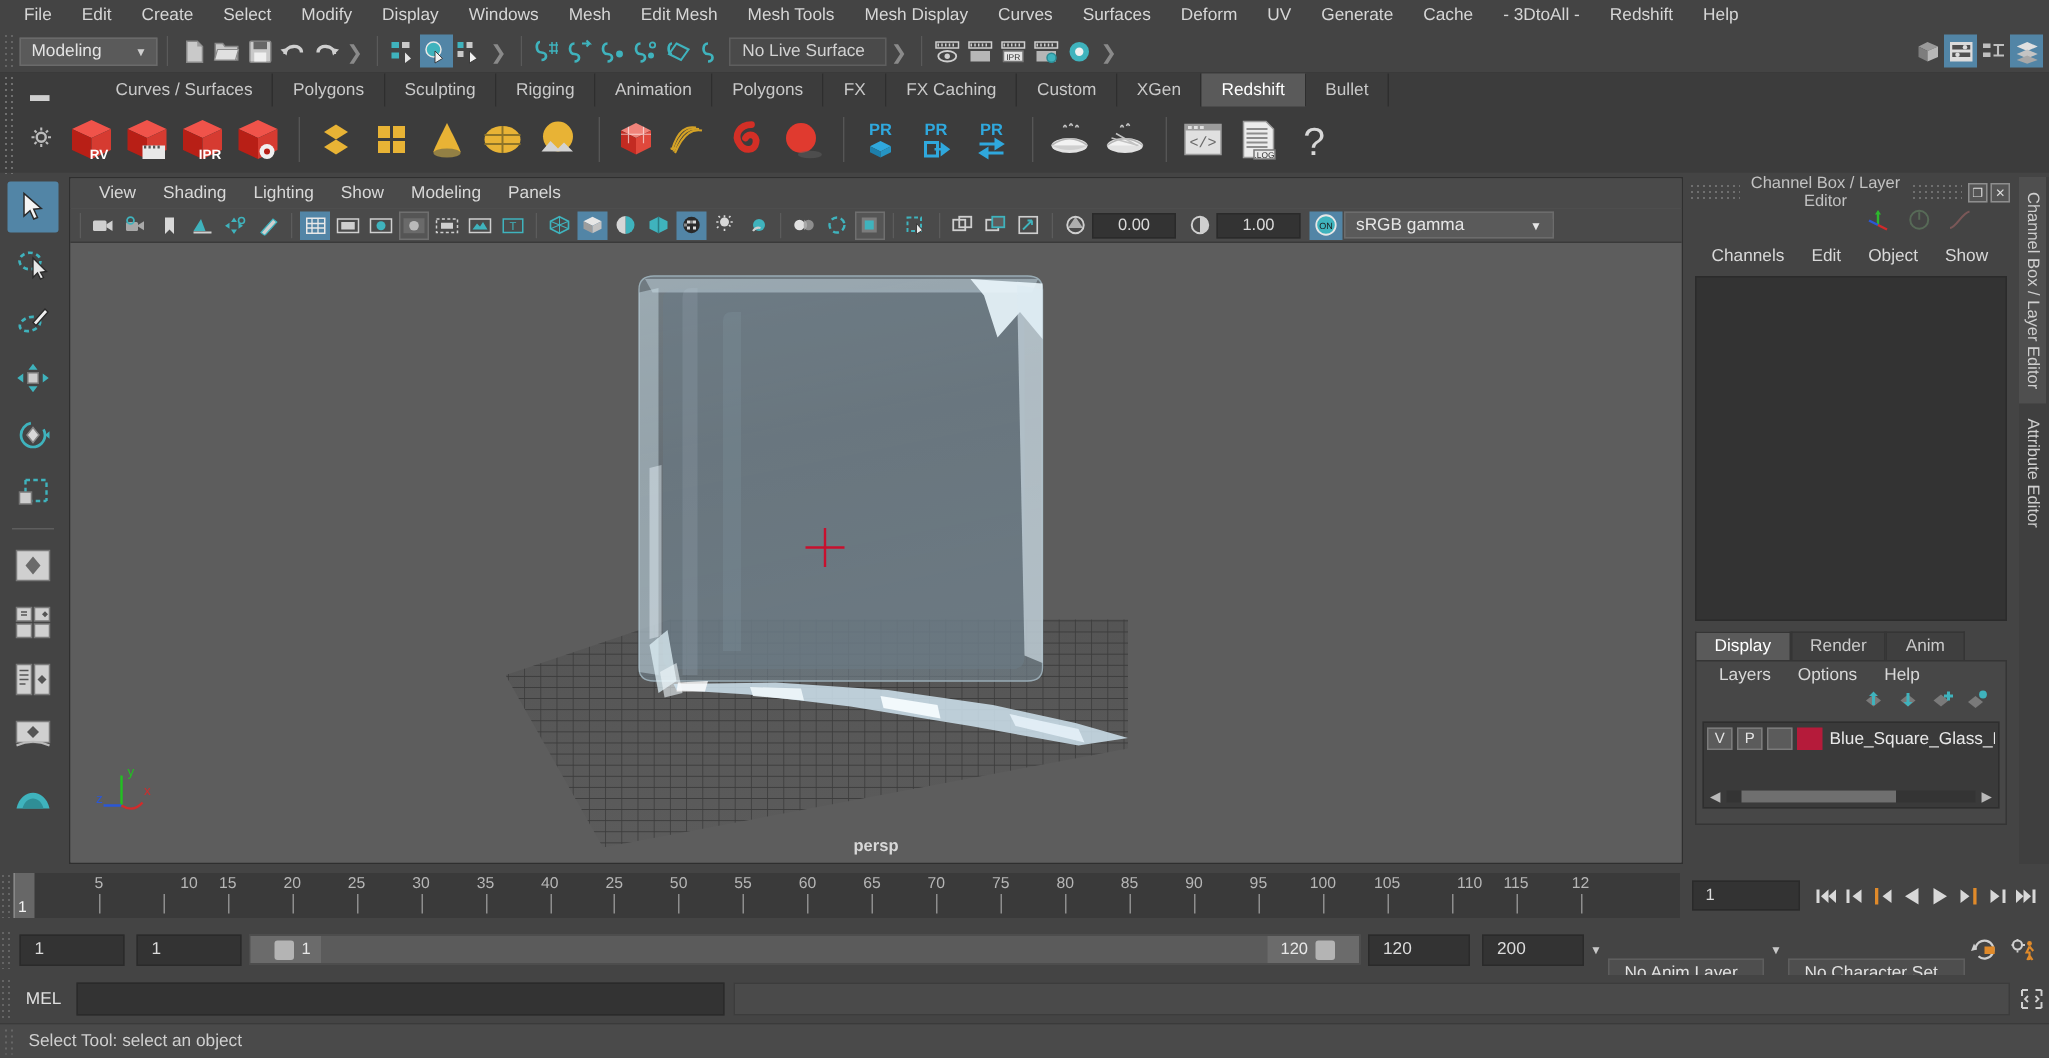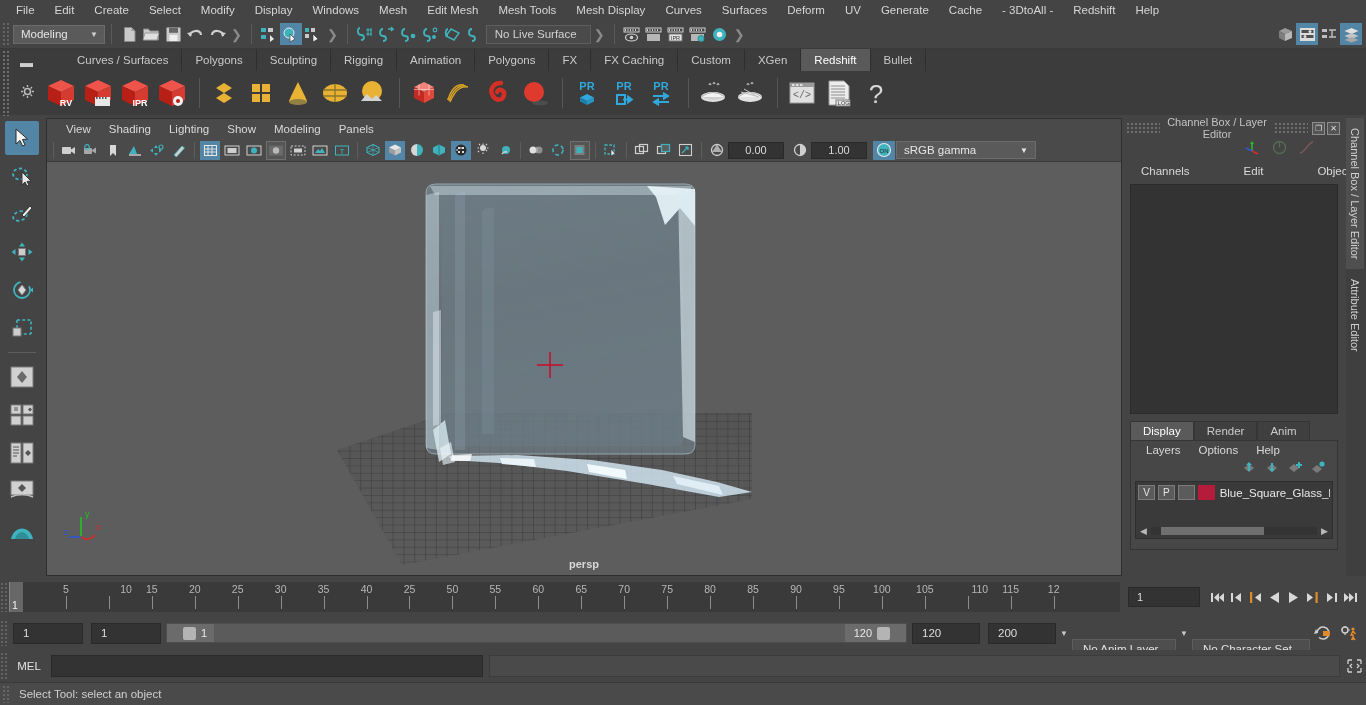--- a/index.html
+++ b/index.html
@@ -115,21 +115,21 @@
   #rd-title { height:20px; display:flex; align-items:center; font-size:11px; color:#c2c2c2; }
   #rd-title .dots {
     width:34px; height:12px; margin:0 2px;
     background-image:radial-gradient(#6f6f6f 0.8px, transparent 1px); background-size:4px 4px;
   }
   .winbtn {
     width:13px; height:13px; border:1px solid #8e8e8e; color:#ddd;
     font-size:8px; display:flex; align-items:center; justify-content:center; margin-left:2px; background:#555;
   }
   #rd-icons { height:22px; display:flex; align-items:center; justify-content:flex-end; padding-right:26px; }
-  #rd-menu { height:22px; display:flex; align-items:center; font-size:11.5px; padding-left:8px;gap:36px; }
+  #rd-menu { height:22px; display:flex; align-items:center; font-size:11.5px; padding-left:8px; }
   #rd-menu .mi { padding:1px 9px; color:#d8d8d8; }
   #channelbox {
     margin:2px 8px 0 6px; height:230px; background:#333333; border:1px solid #2b2b2b;
   }
   #layertabs { display:flex; align-items:flex-end; height:20px; margin:6px 0 0 6px; }
   .ltab { height:19px; padding:0 12px; font-size:11.5px; color:#cacaca; display:flex; align-items:center; background:#3f3f3f; border:1px solid #353535; border-bottom:none;}
   .ltab.sel { background:#5a5a5a; color:#fff; }
   #layerbody { margin:0 8px 0 6px; height:110px; border:1px solid #353535; background:#474747; }
   #layermenu { height:18px; display:flex; align-items:center; font-size:11.5px; padding-left:6px; }
   #layermenu .mi { padding:0 9px; color:#d8d8d8; }

